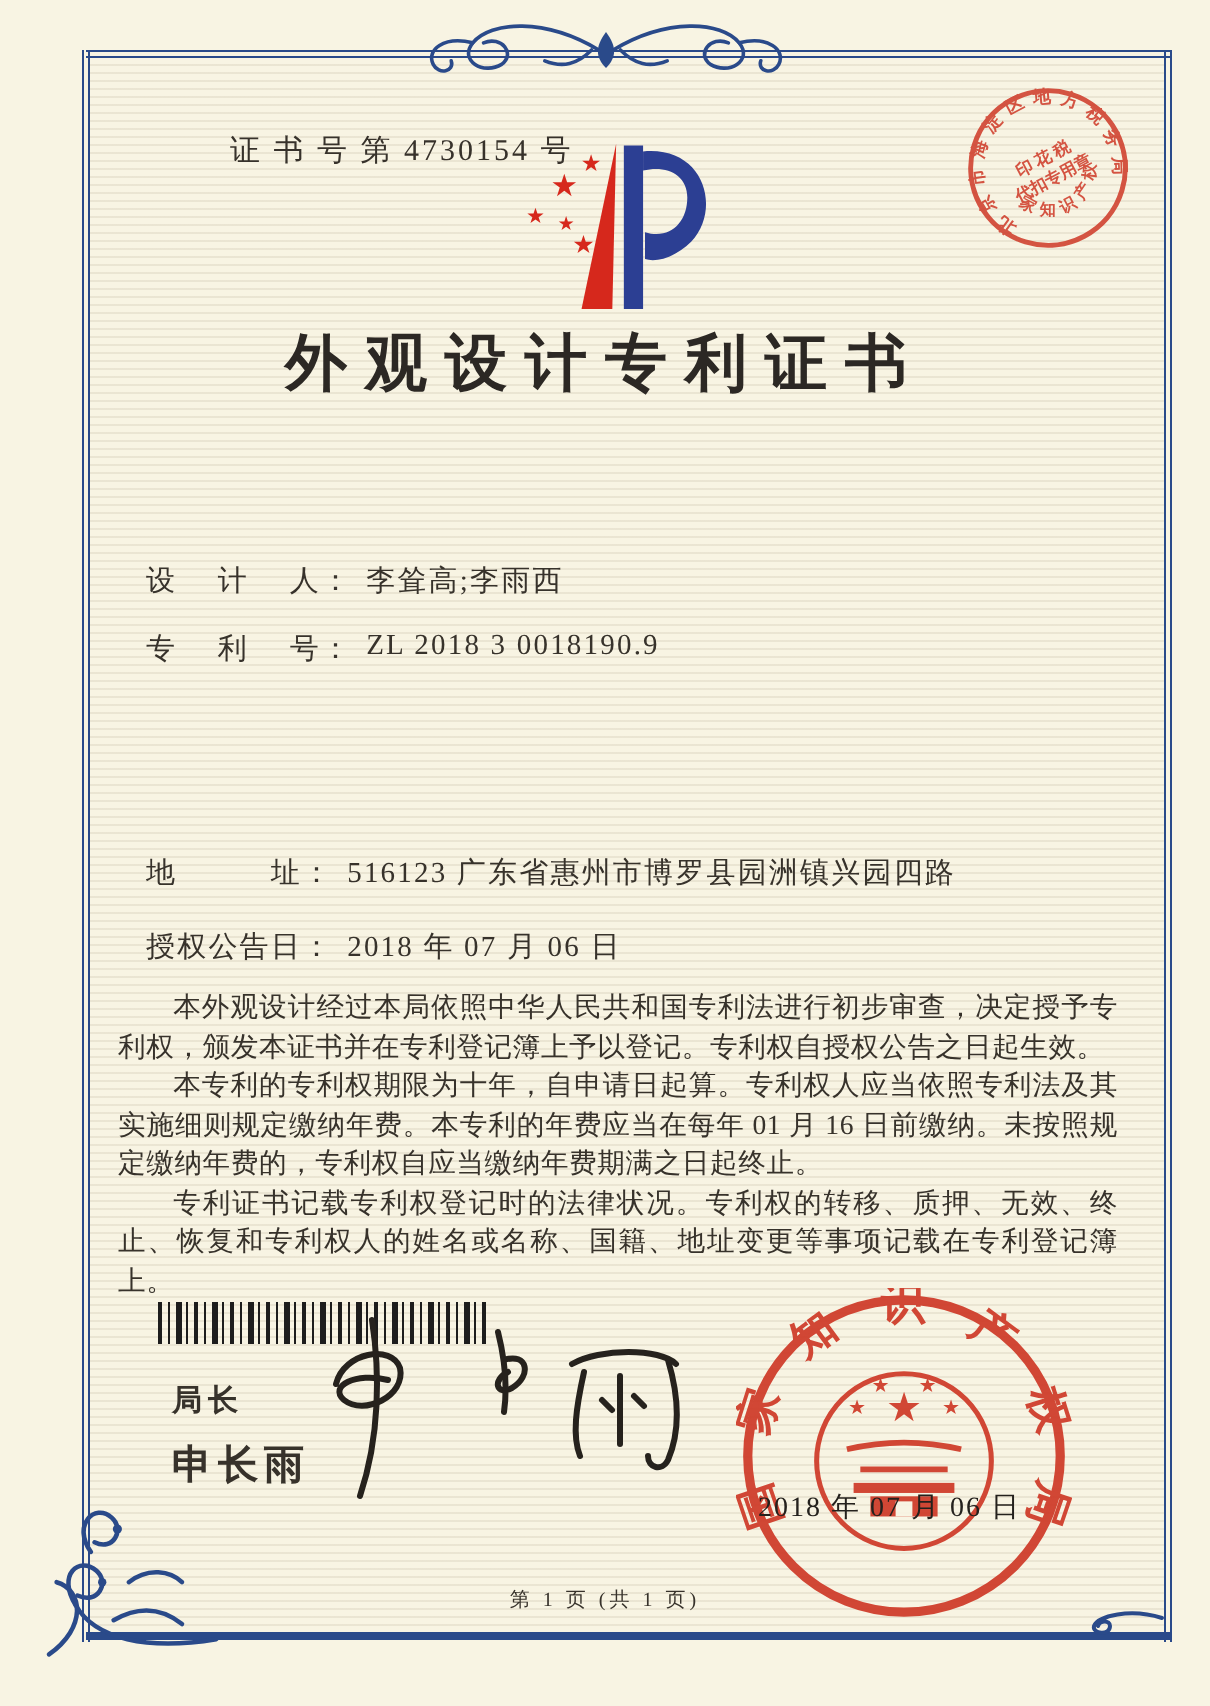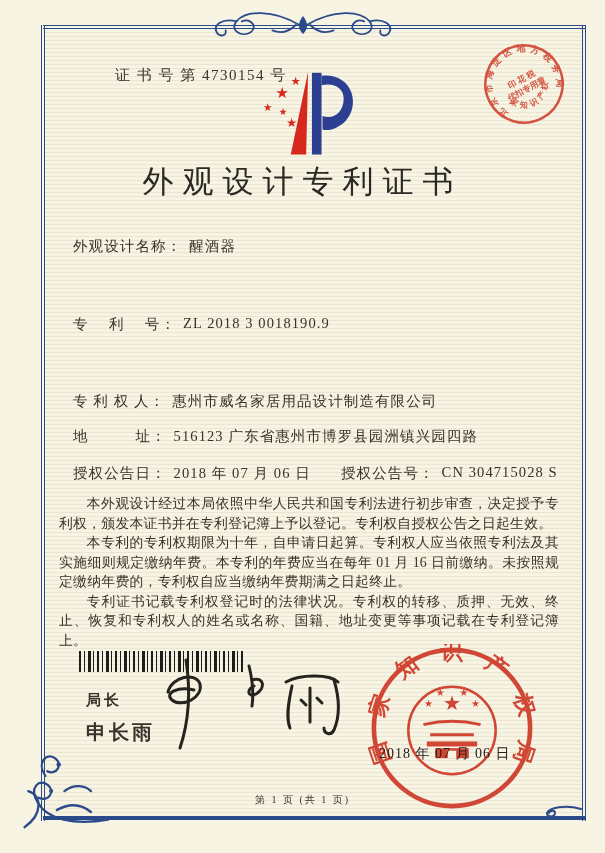--- a/index.html
+++ b/index.html
@@ -33,21 +33,21 @@
   .frame-bottom{position:absolute;left:43px;right:19px;top:816px;height:3.5px;background:var(--frame);}
   .frame-ornament{position:absolute;left:50%;transform:translateX(-50%);top:3px;width:216px;height:44px;}
   .corner-ornament{position:absolute;left:15px;top:736px;width:95px;height:95px;}
   .end-curl{position:absolute;right:22px;top:804px;width:42px;height:15px;}
   .navy{stroke:var(--frame);fill:none;stroke-linecap:round;}
   
   .cert-no{position:absolute;left:72px;top:66px;font-size:15px;letter-spacing:1.5px;margin-left:43px;}
   .logo{position:absolute;left:252px;top:68px;width:116px;height:100px;}
   .star{font-family:"DejaVu Sans",sans-serif;fill:var(--logo-red);}
   .title{position:absolute;left:0;right:0;top:161px;margin:0;text-align:center;
-         font-size:31px;font-weight:400;letter-spacing:9px;color:#2c2824;}
+         font-size:31px;font-weight:700;letter-spacing:9px;color:#2c2824;}
   
   .tax-stamp{position:absolute;left:482px;top:42px;width:84px;height:84px;transform:rotate(-28deg);opacity:.86;}
   .tax-stamp svg{width:100%;height:100%;}
   .seal-text{fill:var(--seal);font-weight:bold;}
   .office-seal{position:absolute;left:368px;top:644px;width:168px;height:168px;opacity:.93;}
   .office-seal svg{width:100%;height:100%;}
   .emblem-star{font-family:"DejaVu Sans",sans-serif;fill:var(--seal);}
   
   .field{position:absolute;left:73px;display:flex;white-space:pre;font-size:14.5px;letter-spacing:1.1px;}
   .field .val{margin-left:7px;}
@@ -134,43 +134,35 @@
       <text class="seal-text" x="50" y="47" font-size="10" text-anchor="middle">印 花 税</text>
       <text class="seal-text" x="50" y="60" font-size="10" text-anchor="middle">代扣专用章</text>
       <text class="seal-text" font-size="9.6">
         <textPath href="#taxBottom" startOffset="50%" text-anchor="middle" textLength="92" lengthAdjust="spacing">国家知识产权局</textPath>
       </text>
     </svg>
   </div>
 
   <h1 class="title">外观设计专利证书</h1>
 
-  <div class="field" style="top:237px">
-    <span class="lbl">外观设计名称：</span>
-    <span class="val">醒酒器</span>
+  <div class="field" style="top:281px">
+    <span class="lbl">设　 计 　人：</span>
+    <span class="val">李耸高;李雨西</span>
   </div>
   <div class="field" style="top:315px">
     <span class="lbl">专　 利 　号：</span>
     <span class="val">ZL 2018 3 0018190.9</span>
   </div>
-  <div class="field" style="top:392px">
-    <span class="lbl">专 利 权 人：</span>
-    <span class="val">惠州市威名家居用品设计制造有限公司</span>
-  </div>
   <div class="field" style="top:427px">
     <span class="lbl">地　　　址：</span>
     <span class="val">516123 广东省惠州市博罗县园洲镇兴园四路</span>
   </div>
   <div class="field" style="top:464px">
     <span class="lbl">授权公告日：</span>
     <span class="val">2018 年 07 月 06 日</span>
-  </div>
-  <div class="field" style="top:464px;left:341px">
-    <span class="lbl">授权公告号：</span>
-    <span class="val">CN 304715028 S</span>
   </div>
 
   <div class="body-text">
     <p>本外观设计经过本局依照中华人民共和国专利法进行初步审查，决定授予专利权，颁发本证书并在专利登记簿上予以登记。专利权自授权公告之日起生效。</p>
     <p>本专利的专利权期限为十年，自申请日起算。专利权人应当依照专利法及其实施细则规定缴纳年费。本专利的年费应当在每年 01 月 16 日前缴纳。未按照规定缴纳年费的，专利权自应当缴纳年费期满之日起终止。</p>
     <p>专利证书记载专利权登记时的法律状况。专利权的转移、质押、无效、终止、恢复和专利权人的姓名或名称、国籍、地址变更等事项记载在专利登记簿上。</p>
   </div>
 
   <div class="barcode"></div>
 

